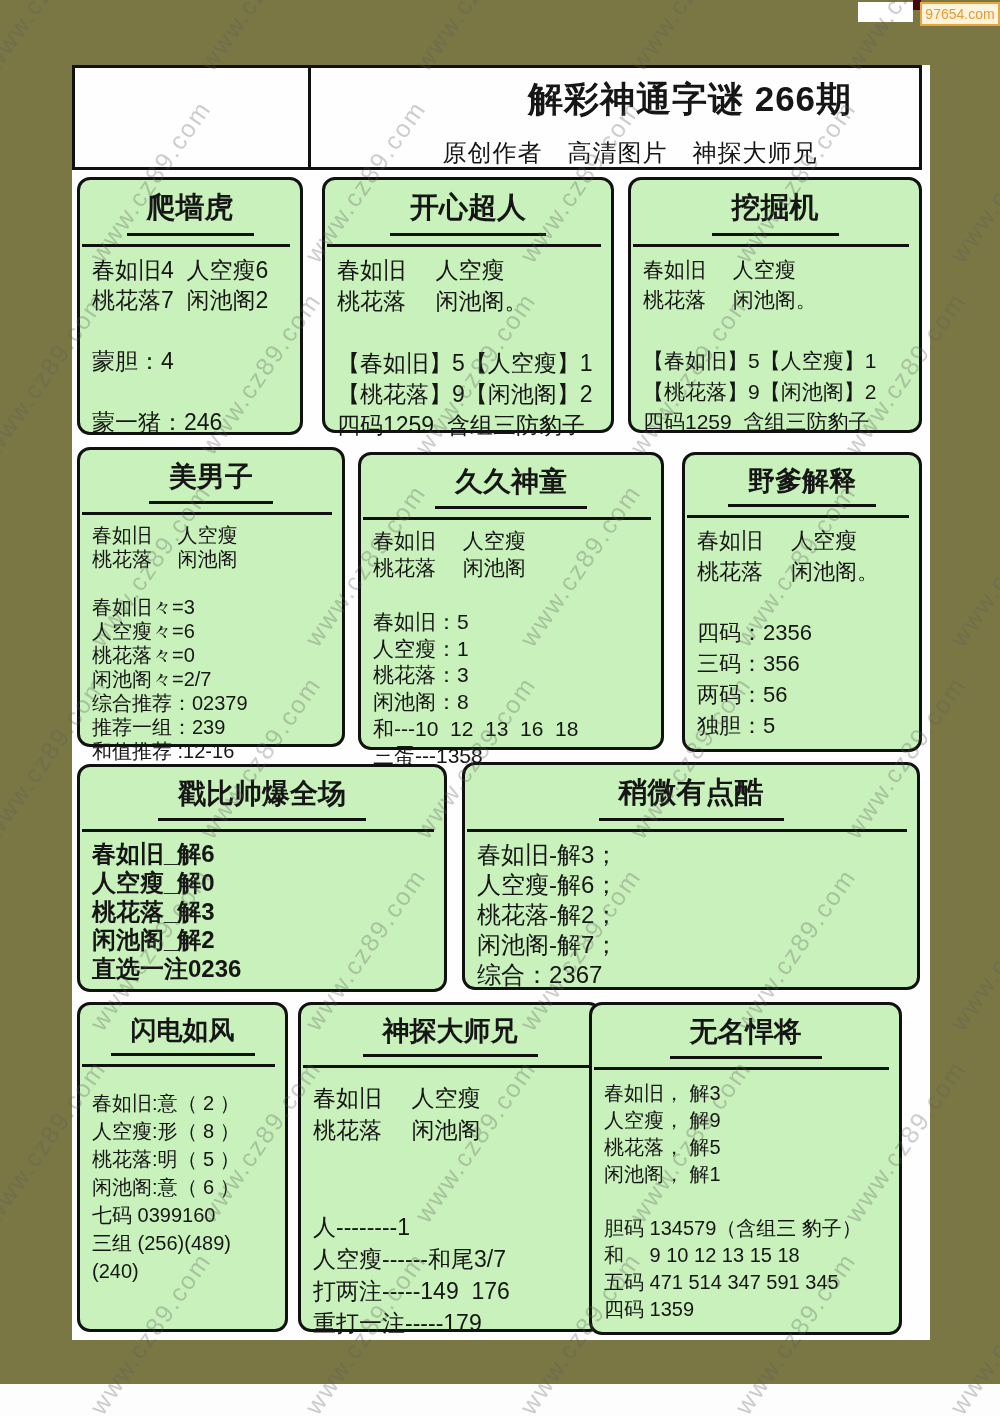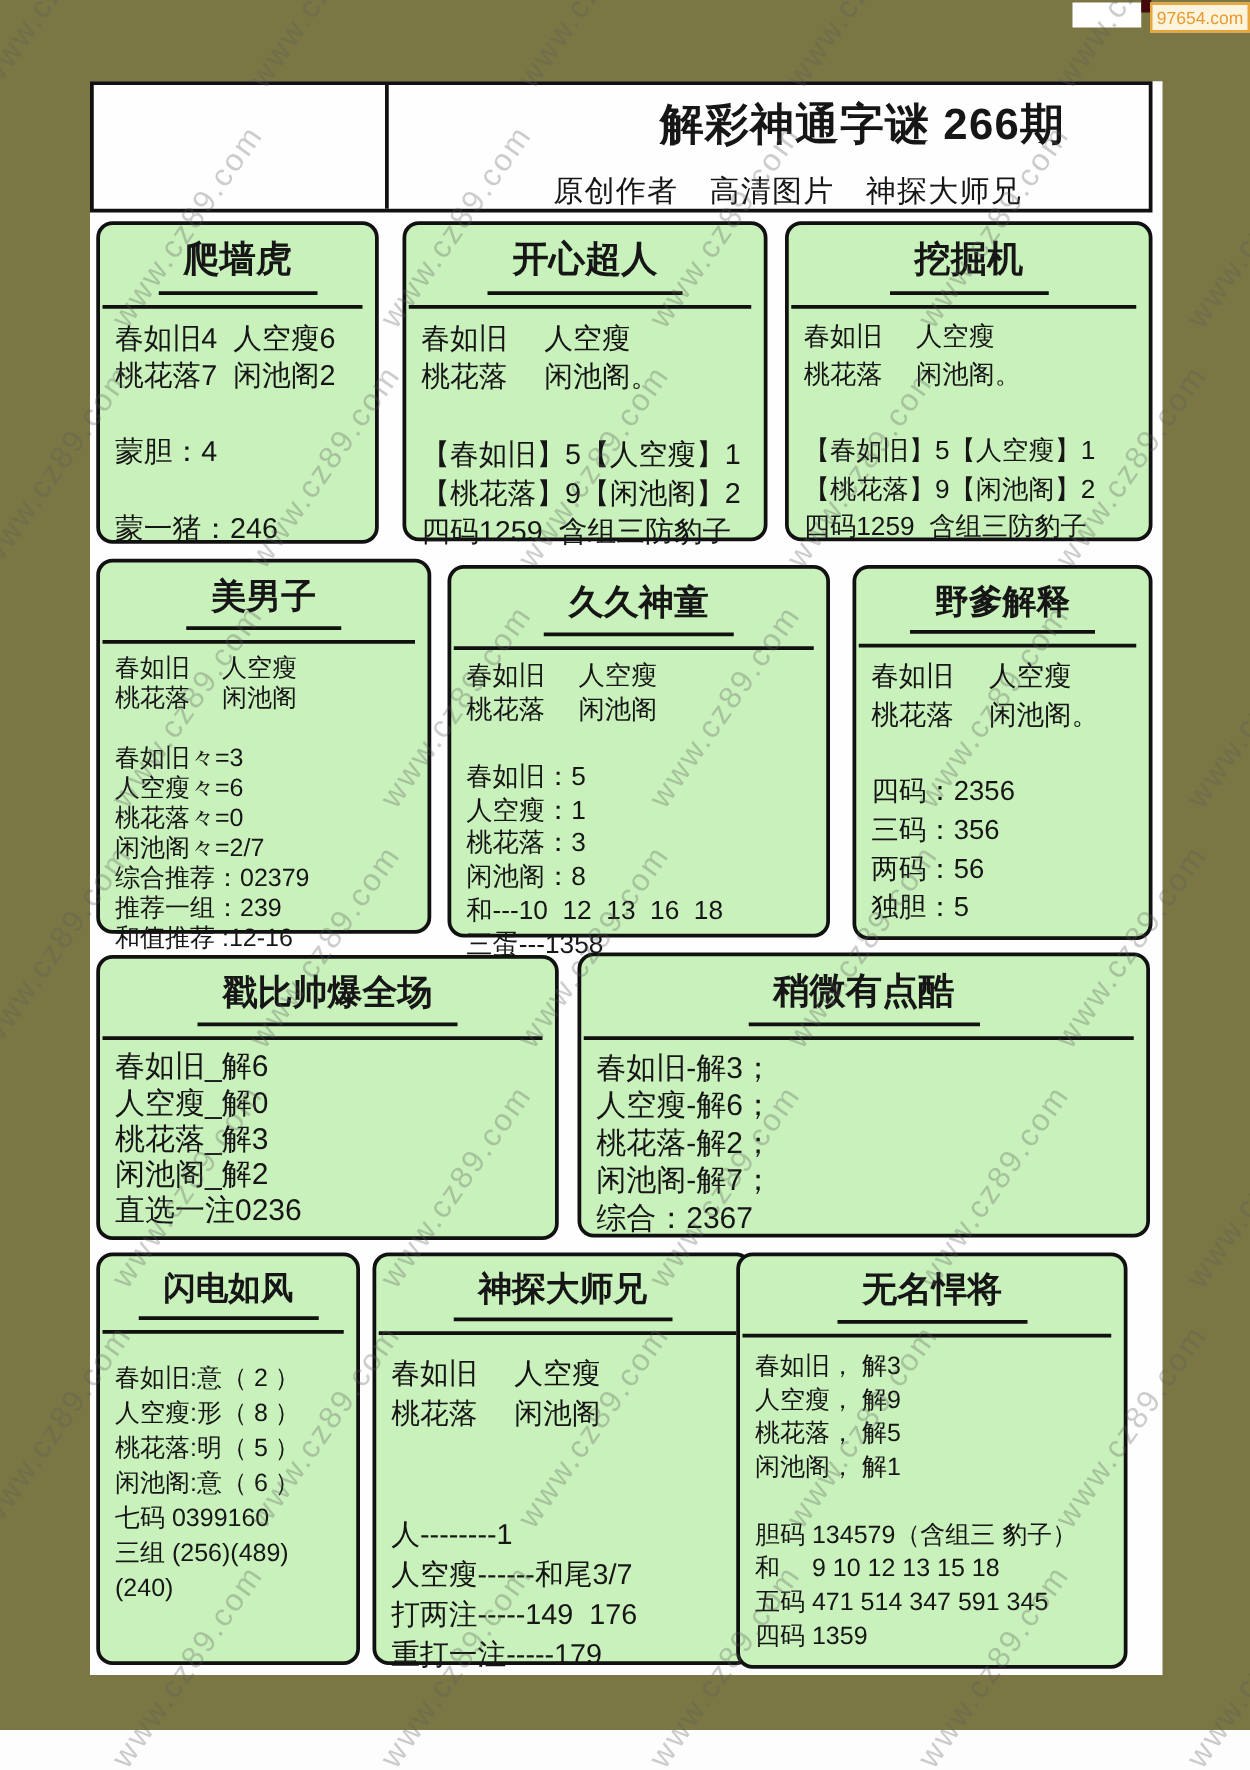--- a/index.html
+++ b/index.html
@@ -57,21 +57,21 @@
   .p2 .title{font-size:29px;} .p2 .body{font-size:23px;line-height:1.35;}
   .p3{left:556px;top:112px;width:294px;height:256px;}
   .p3 .title{font-size:29px;} .p3 .body{font-size:21px;line-height:1.45;}
   .p4{left:5px;top:382px;width:268px;height:300px;}
   .p4 .title{font-size:28px;} .p4 .body{font-size:20px;line-height:1.2;}
   .p5{left:286px;top:387px;width:306px;height:298px;}
   .p5 .title{font-size:28px;} .p5 .body{font-size:21px;line-height:1.28;}
   .p6{left:610px;top:387px;width:240px;height:300px;}
   .p6 .title{font-size:27px;} .p6 .body{font-size:22px;line-height:1.4;}
   .p7{left:5px;top:699px;width:370px;height:228px;}
-  .p7 .title{font-size:28px;} .p7 .body{font-size:24px;line-height:1.2;}
+  .p7 .title{font-size:28px;} .p7 .body{font-size:24px;line-height:1.2;font-weight:bold;}
   .p8{left:390px;top:697px;width:458px;height:228px;}
   .p8 .title{font-size:29px;} .p8 .body{font-size:24px;line-height:1.25;}
   .p9{left:5px;top:937px;width:211px;height:330px;}
   .p9 .title{font-size:26px;} .p9 .body{font-size:20px;line-height:1.4;padding-top:16px;}
   .p10{left:226px;top:937px;width:304px;height:330px;}
   .p10 .title{font-size:27px;} .p10 .body{font-size:23px;line-height:1.4;padding-top:8px;}
   .p11{left:517px;top:937px;width:313px;height:333px;}
   .p11 .title{font-size:28px;} .p11 .body{font-size:20px;line-height:1.35;padding-top:4px;}
 
   

